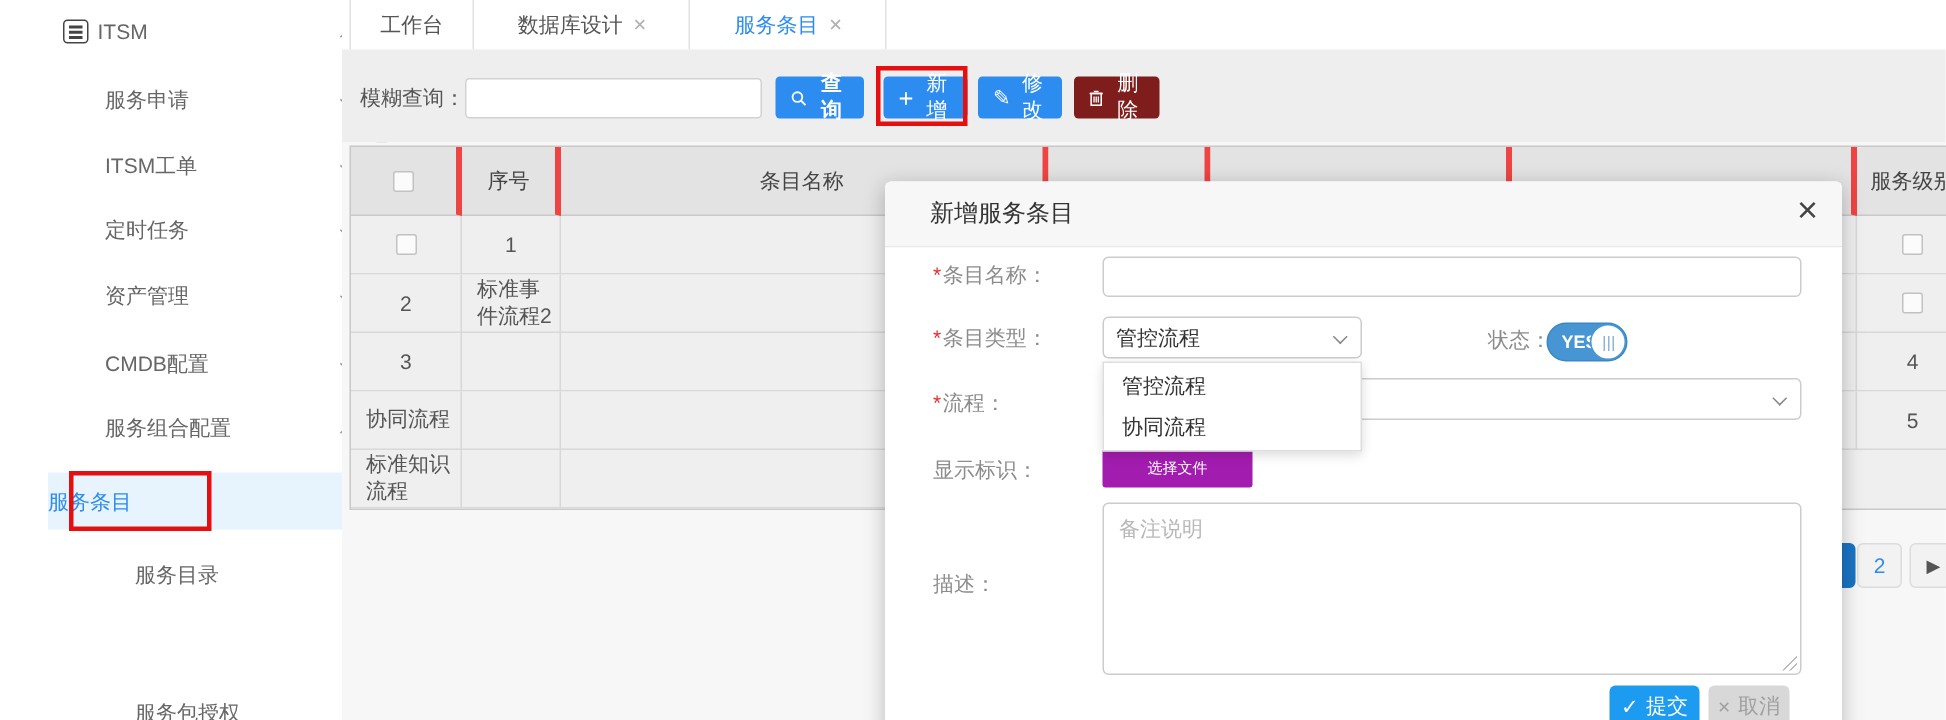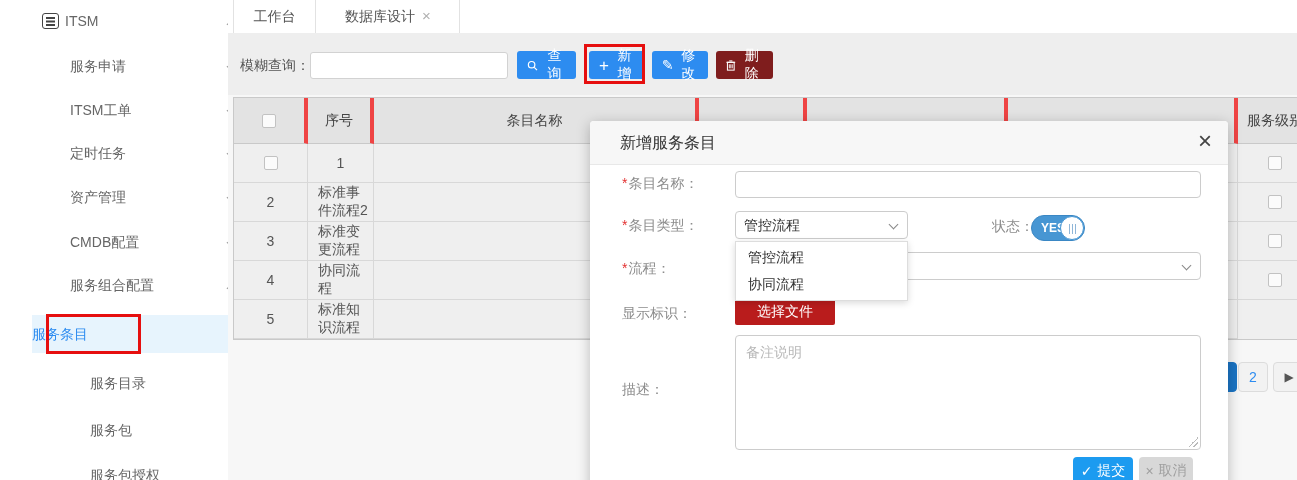--- a/index.html
+++ b/index.html
@@ -82,21 +82,21 @@
   #dropdown { position:absolute; left:145px; top:120px; width:173px; background:#fff; border:1px solid #ddd;
     box-shadow:0 2px 7px rgba(0,0,0,.15); z-index:5; padding:2px 0; }
   #dropdown .opt { height:27px; line-height:27px; padding-left:12px; color:#333; cursor:pointer; }
   .toggle { position:absolute; left:441px; top:94px; width:54px; height:26px; border-radius:13px;
     background:#4796d3; border:1px solid #3a87c4; cursor:pointer; }
   .toggle .on-txt { position:absolute; left:9px; top:0; line-height:24px; color:#fff; font-weight:bold; font-size:12px; }
   .toggle .knob { position:absolute; right:0px; top:0px; width:24px; height:24px; border-radius:50%;
     background:#fff; border:1px solid #4796d3; }
   .toggle .knob i { position:absolute; top:7px; width:1px; height:10px; background:#8fb6d8; }
   .file-btn { position:absolute; left:145px; top:178px; width:100px; height:26px; border:none; border-radius:2px;
-    background:#b91c1c; color:#fff; font-size:14px; font-family:inherit; cursor:pointer; }
+    background:#a21caf; color:#fff; font-size:10px; font-family:inherit; cursor:pointer; }
   .m-textarea { position:absolute; left:145px; top:214px; width:466px; height:115px; border:1px solid #ccc;
     border-radius:4px; resize:none; padding:8px 10px; font-size:14px; font-family:inherit; color:#555; outline:none; }
   .m-textarea::placeholder { color:#b8b8b8; }
   .resize-grip { position:absolute; left:598px; top:316px; width:10px; height:10px; z-index:6;
     background:linear-gradient(135deg, transparent 50%, #bbb 50%, #bbb 58%, transparent 58%, transparent 72%, #bbb 72%, #bbb 80%, transparent 80%); }
   .m-btn { position:absolute; top:336px; height:28px; border:none; border-radius:4px; font-size:14px;
     font-family:inherit; color:#fff; cursor:pointer; display:flex; align-items:center; justify-content:center; gap:5px; }
   #btn-submit { left:483px; width:60px; background:#1c9bf0; }
   #btn-cancel { left:549px; width:54px; background:#d8d8d8; color:#9f9f9f; }
 
@@ -141,43 +141,43 @@
     <div class="nav-row" style="top:270px;">
       <span class="lbl2">服务组合配置</span>
       <span class="chev up"></span>
     </div>
     <div class="nav-active-band">
       <span class="lbl3">服务条目</span>
     </div>
     <div class="nav-row" style="top:368px;">
       <span class="lbl3">服务目录</span>
     </div>
-    <div class="nav-row" style="top:415px;">
-      <span class="lbl3">服务包</span>
-    </div>
     <div class="nav-row" style="top:460px;">
       <span class="lbl3">服务包授权</span>
     </div>
     <div class="side-scrollbar"></div>
     <div class="side-indicator"></div>
   </div>
 
   <div id="tabbar">
     <div class="tab" style="left:5px; width:83px; border-left:1px solid #e2e2e2;">
       <span>工作台</span>
     </div>
     <div class="tab" style="left:89px; width:143px;">
       <span>数据库设计</span><span class="close-x">×</span>
     </div>
+    <div class="tab active" style="left:233px; width:130px;">
+      <span>服务条目</span><span class="close-x">×</span>
+    </div>
   </div>
 
   <div id="toolbar">
     <span class="search-label">模糊查询：</span>
     <input class="search" value="" style="">
-    <button class="tb-btn" style="left:289px; width:59px;">
+    <button class="tb-btn" style="left:289px; width:59px;font-weight:bold;">
       <svg width="13" height="13" viewBox="0 0 14 14">
           <circle cx="6" cy="6" r="4.2" fill="none" stroke="#fff" stroke-width="1.6"></circle>
           <line x1="9.4" y1="9.4" x2="13" y2="13" stroke="#fff" stroke-width="1.6"></line>
         </svg>
       <span>查询</span>
     </button>
     <button class="tb-btn" style="left:361px; width:56px;">
       <span class="plus">+</span>
       <span>新增</span>
     </button>
@@ -226,21 +226,20 @@
       <div class="td name">标准事件流程2</div>
       <div class="td"></div>
         <div class="td"></div>
         <div class="td"></div>
         <div class="td"></div>
 
       <div class="td center">
           <span class="cbx"></span>
         </div>
       <div class="td center">3</div>
-      <div class="td name">标准变更流程</div>
       <div class="td"></div>
         <div class="td"></div>
         <div class="td"></div>
         <div class="td"></div>
 
       <div class="td center">
           <span class="cbx"></span>
         </div>
       <div class="td center">4</div>
       <div class="td name">协同流程</div>

